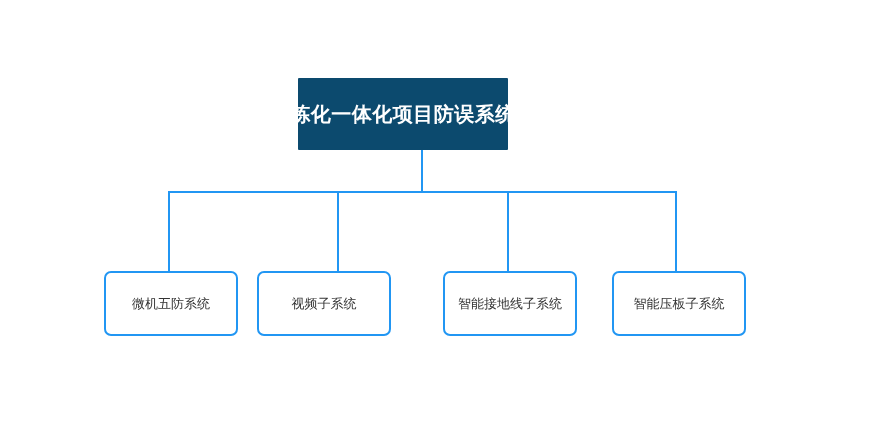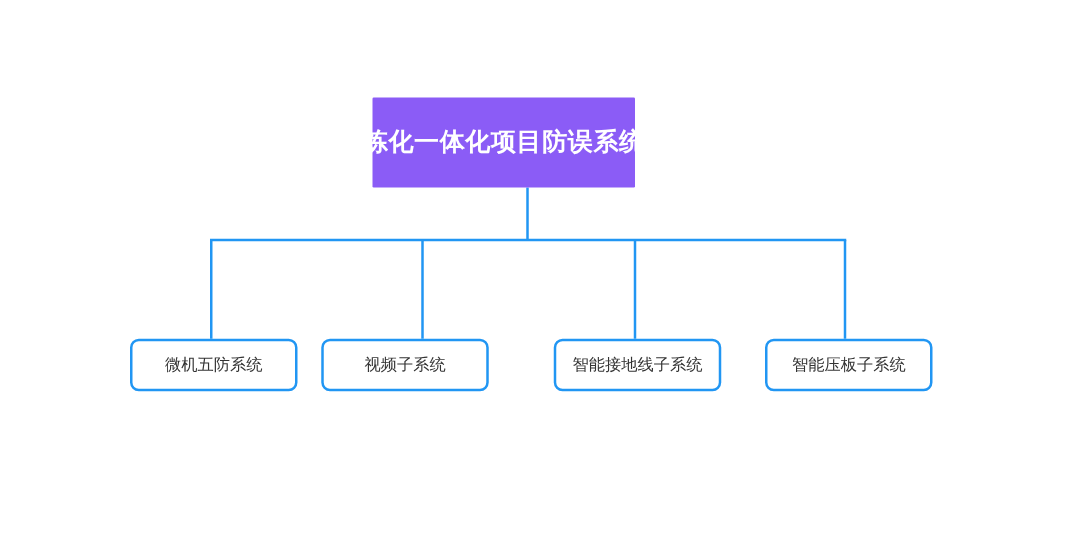--- a/index.html
+++ b/index.html
@@ -32,31 +32,31 @@
     display: flex;
     align-items: center;
     justify-content: center;
     text-align: center;
   }
   .node-root {
     left: 298px;
     top: 78px;
     width: 210px;
     height: 72px;
-    background: #8b5cf6;
+    background: #0c4a6e;
     color: #ffffff;
     font-size: 20px;
     font-weight: bold;
     letter-spacing: 0.5px;
     border-radius: 1px;
   }
   .node-child {
     top: 271px;
     width: 134px;
-    height: 42px;
+    height: 65px;
     background: #ffffff;
     border: 2px solid #2196f3;
     border-radius: 7px;
     color: #333333;
     font-size: 13px;
     font-weight: normal;
   }
   .child-1 { left: 104px; }
   .child-2 { left: 257px; }
   .child-3 { left: 443px; }

